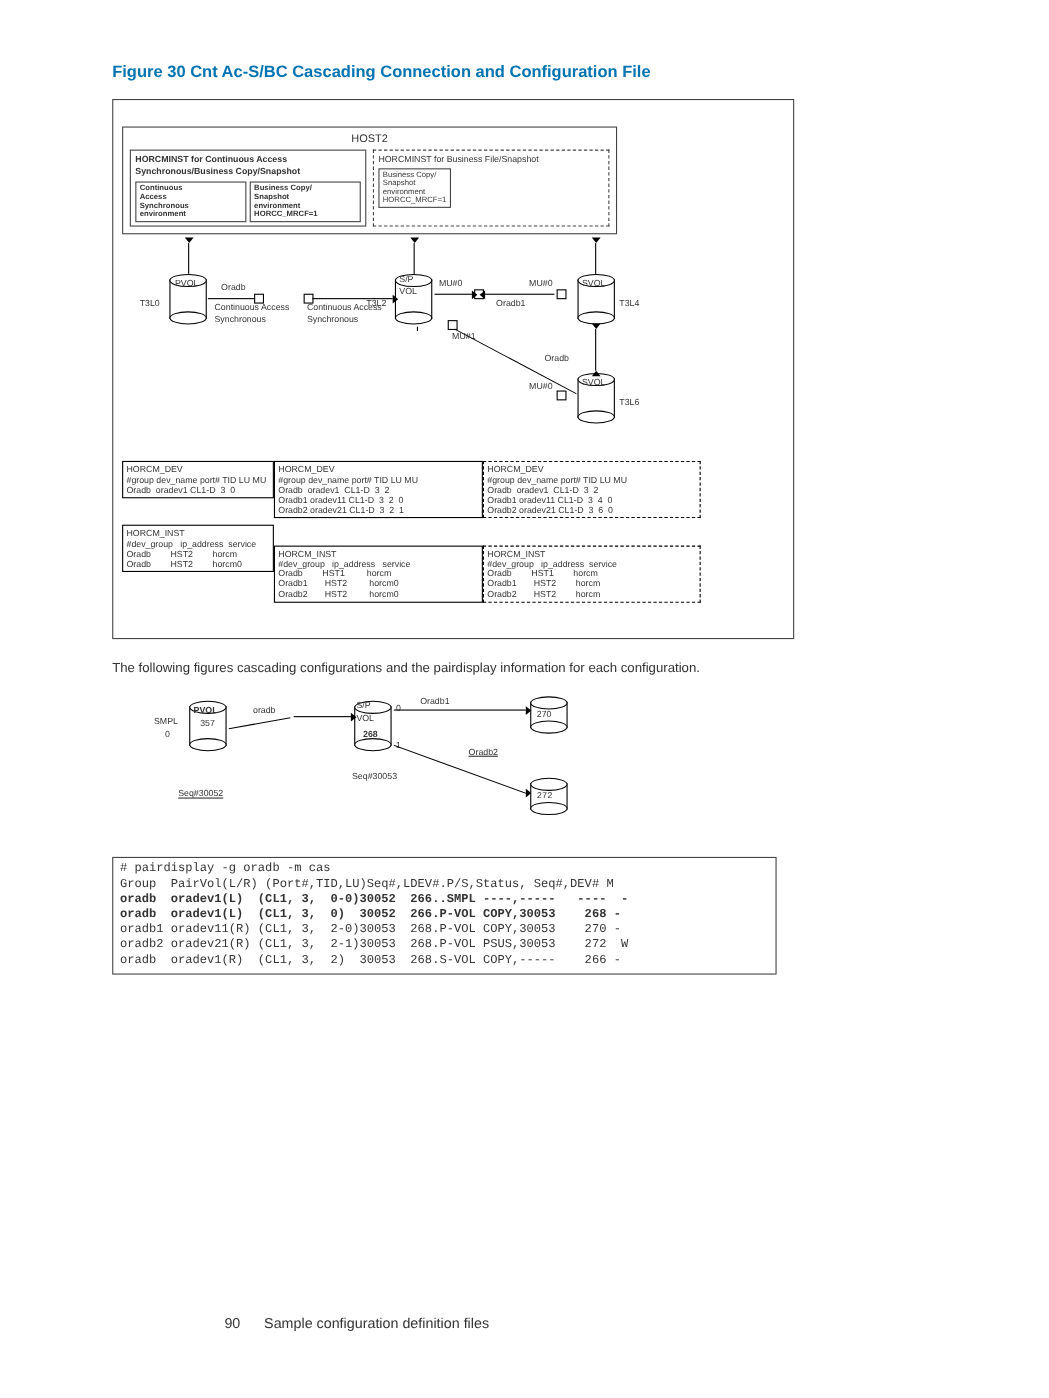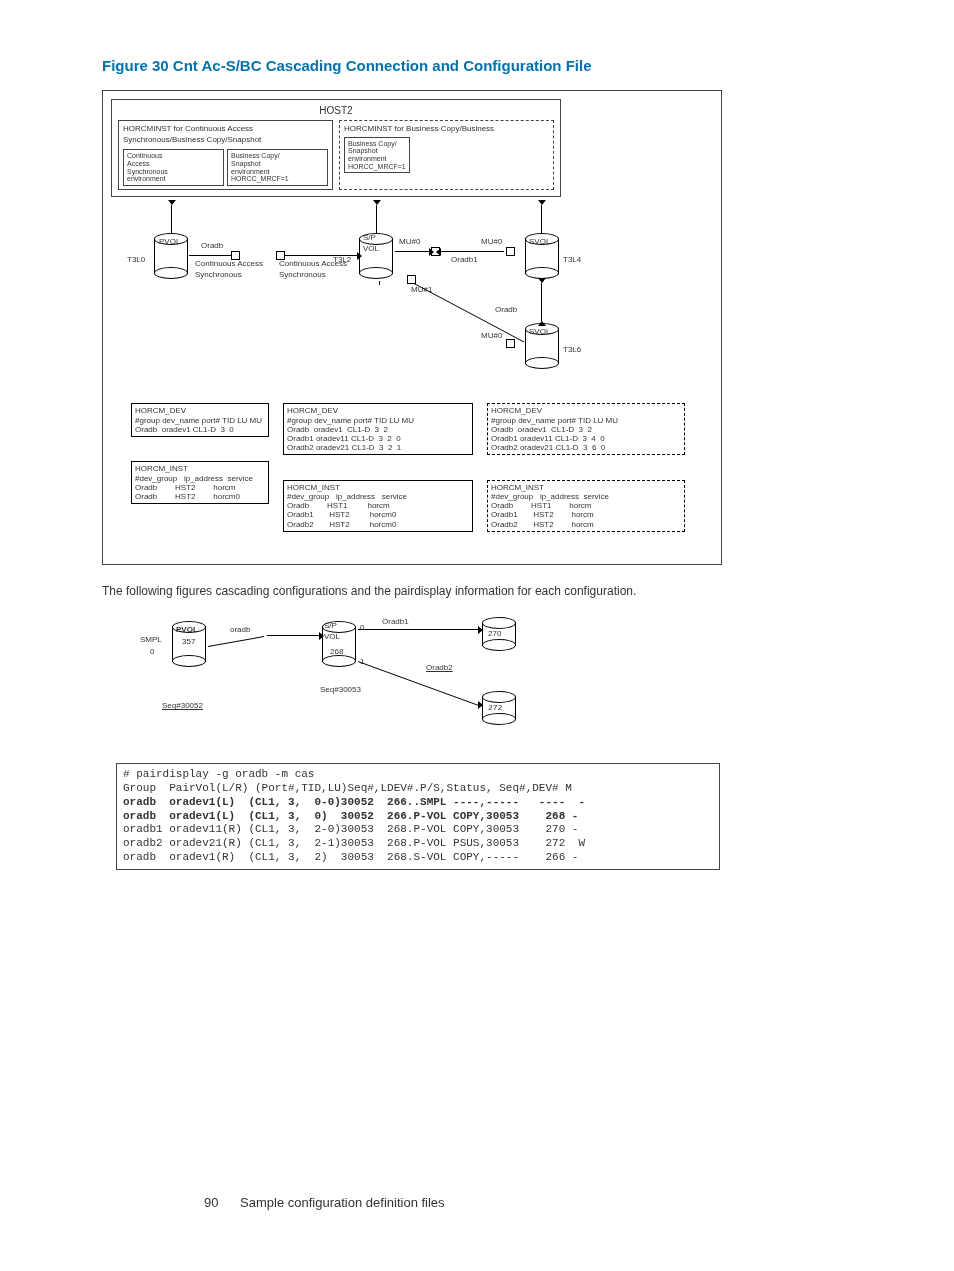--- a/index.html
+++ b/index.html
@@ -27,21 +27,21 @@
     margin-bottom: 6px;
   }
   .hosts-row { display: flex; gap: 14px; }
   .host-block {
     border: 1px solid #444;
     padding: 4px 6px 6px 6px;
     font-size: 8px;
     flex: 0 0 auto;
   }
   .host-block.h1 { width: 138px; }
-  .host-block.h2 { width: 436px; }
+  .host-block.h2 { width: 436px; margin-top: 16px; }
   .host-name { text-align: center; font-size: 10px; margin-bottom: 2px; }
   .sub-row { display: flex; gap: 6px; }
   .sub-block {
     border: 1px solid #444;
     padding: 3px 4px;
     font-size: 8px;
     flex: 1;
   }
   .sub-block.dashed { border-style: dashed; }
   .env-box {
@@ -67,72 +67,72 @@
   .lbl { position:absolute; font-size:8px; white-space:nowrap; }
   .small-sq { position:absolute; width:7px; height:7px; border:1px solid #000; background:#fff; }
   .vline { position:absolute; width:1px; background:#000; }
   .hline { position:absolute; height:1px; background:#000; }
   .arrow-up::before{content:"";position:absolute;left:-3px;top:-5px;border-left:4px solid transparent;border-right:4px solid transparent;border-bottom:5px solid #000;}
   .arrow-down::before{content:"";position:absolute;left:-3px;bottom:-5px;border-left:4px solid transparent;border-right:4px solid transparent;border-top:5px solid #000;}
   .arrow-right::after{content:"";position:absolute;right:-5px;top:-3px;border-top:4px solid transparent;border-bottom:4px solid transparent;border-left:5px solid #000;}
   .arrow-left::after{content:"";position:absolute;left:-5px;top:-3px;border-top:4px solid transparent;border-bottom:4px solid transparent;border-right:5px solid #000;}
 
   
-  .cfg-row { display:flex; gap:14px; margin-top:4px;margin-left:20px; }
+  .cfg-row { display:flex; margin-top:4px; }
   .cfg-col { font-size:8px; line-height:1.15; flex:0 0 auto; white-space:pre; font-family: Arial, sans-serif; }
   .cfg-col.c1 { width:138px; }
   .cfg-col.c2 { width:190px; }
   .cfg-col.c3 { width:198px; }
   .cfg-col .box { border:1px solid #000; padding:2px 3px; margin-bottom:6px; }
   .cfg-col .box.dashed { border-style:dashed; }
 
   .footnote { font-size: 10.5px; line-height:1.25; margin: 6px 0 16px 0; width:500px;}
   .body-text { font-size: 12px; line-height:1.35; margin: 18px 0 14px 0;}
   .body-text.light { font-weight:300; }
 
   
   .fig31 { width: 420px; height: 140px; position:relative; font-size:9px; margin-left:30px; margin-bottom:10px;}
   .pair-output {
     border:1px solid #444; padding:4px 6px;
     font-family: "Courier New", monospace;
     font-size: 11px; white-space:pre; line-height:1.25;
-    width: 590px; margin-left:14px;
+    width: 590px; margin-left:0;
   }
 
   .footer { position:absolute; left:102px; font-size:13px; }
   .footer .pn { margin-right:18px; }
   .page-wrap{ position:relative; min-height:1160px;}
 </style>
 </head>
 <body>
 <div class="page-wrap">
 
 <div class="fig-title">Figure 30 Cnt Ac-S/BC Cascading Connection and Configuration File</div>
 
 <div class="diagram">
   <div class="hosts-row">
     <div class="host-block h2">
       <div class="host-name">HOST2</div>
       <div class="sub-row">
-        <div class="sub-block" style="width:198px;">
+        <div class="sub-block" style="width:198px;font-weight:bold;">
           <div style="white-space:pre-line;">HORCMINST for Continuous Access
 Synchronous/Business Copy/Snapshot</div>
           <div class="env-pair">
             <div class="env-box" style="white-space:pre-line;">Continuous
 Access
 Synchronous
 environment</div>
             <div class="env-box" style="white-space:pre-line;">Business Copy/
 Snapshot
 environment
 HORCC_MRCF=1</div>
           </div>
         </div>
         <div class="sub-block dashed" style="width:198px;">
-          <div style="white-space:pre-line;">HORCMINST for Business Copy/Business</div>
+          <div style="white-space:pre-line;">HORCMINST for Business File/Snapshot</div>
           <div class="env-box" style="white-space:pre-line;">Business Copy/
 Snapshot
 environment
 HORCC_MRCF=1</div>
         </div>
       </div>
     </div>
   </div>
 
   <div class="middle">
@@ -257,21 +257,21 @@
   <div class="lbl" style="left:98px; top:12px;">oradb</div>
   <div class="hline" style="left:76px; top:28px; width:56px; transform:skewY(-10deg);"></div>
 
   <div class="cyl" style="left:190px; top:8px;">
     <div class="body"></div>
         <div class="top"></div>
         <div class="bot"></div>
   </div>
   <div class="lbl" style="left:192px; top:8px; white-space:pre-line;">S/P
 VOL</div>
-  <div class="lbl" style="left:198px; top:34px;">268</div>
+  <div class="lbl" style="left:198px; top:34px;font-weight:bold;">268</div>
   <div class="hline arrow-right" style="left:135px; top:22px; width:52px;"></div>
   <div class="lbl" style="left:228px; top:10px;">0</div>
   <div class="lbl" style="left:228px; top:44px;">1</div>
   <div class="lbl" style="left:250px; top:4px;">Oradb1</div>
   <div class="lbl" style="left:294px; top:50px;text-decoration:underline;">Oradb2</div>
 
   <div class="cyl" style="left:350px; top:4px; height:34px;">
     <div class="body"></div>
         <div class="top"></div>
         <div class="bot"></div>

